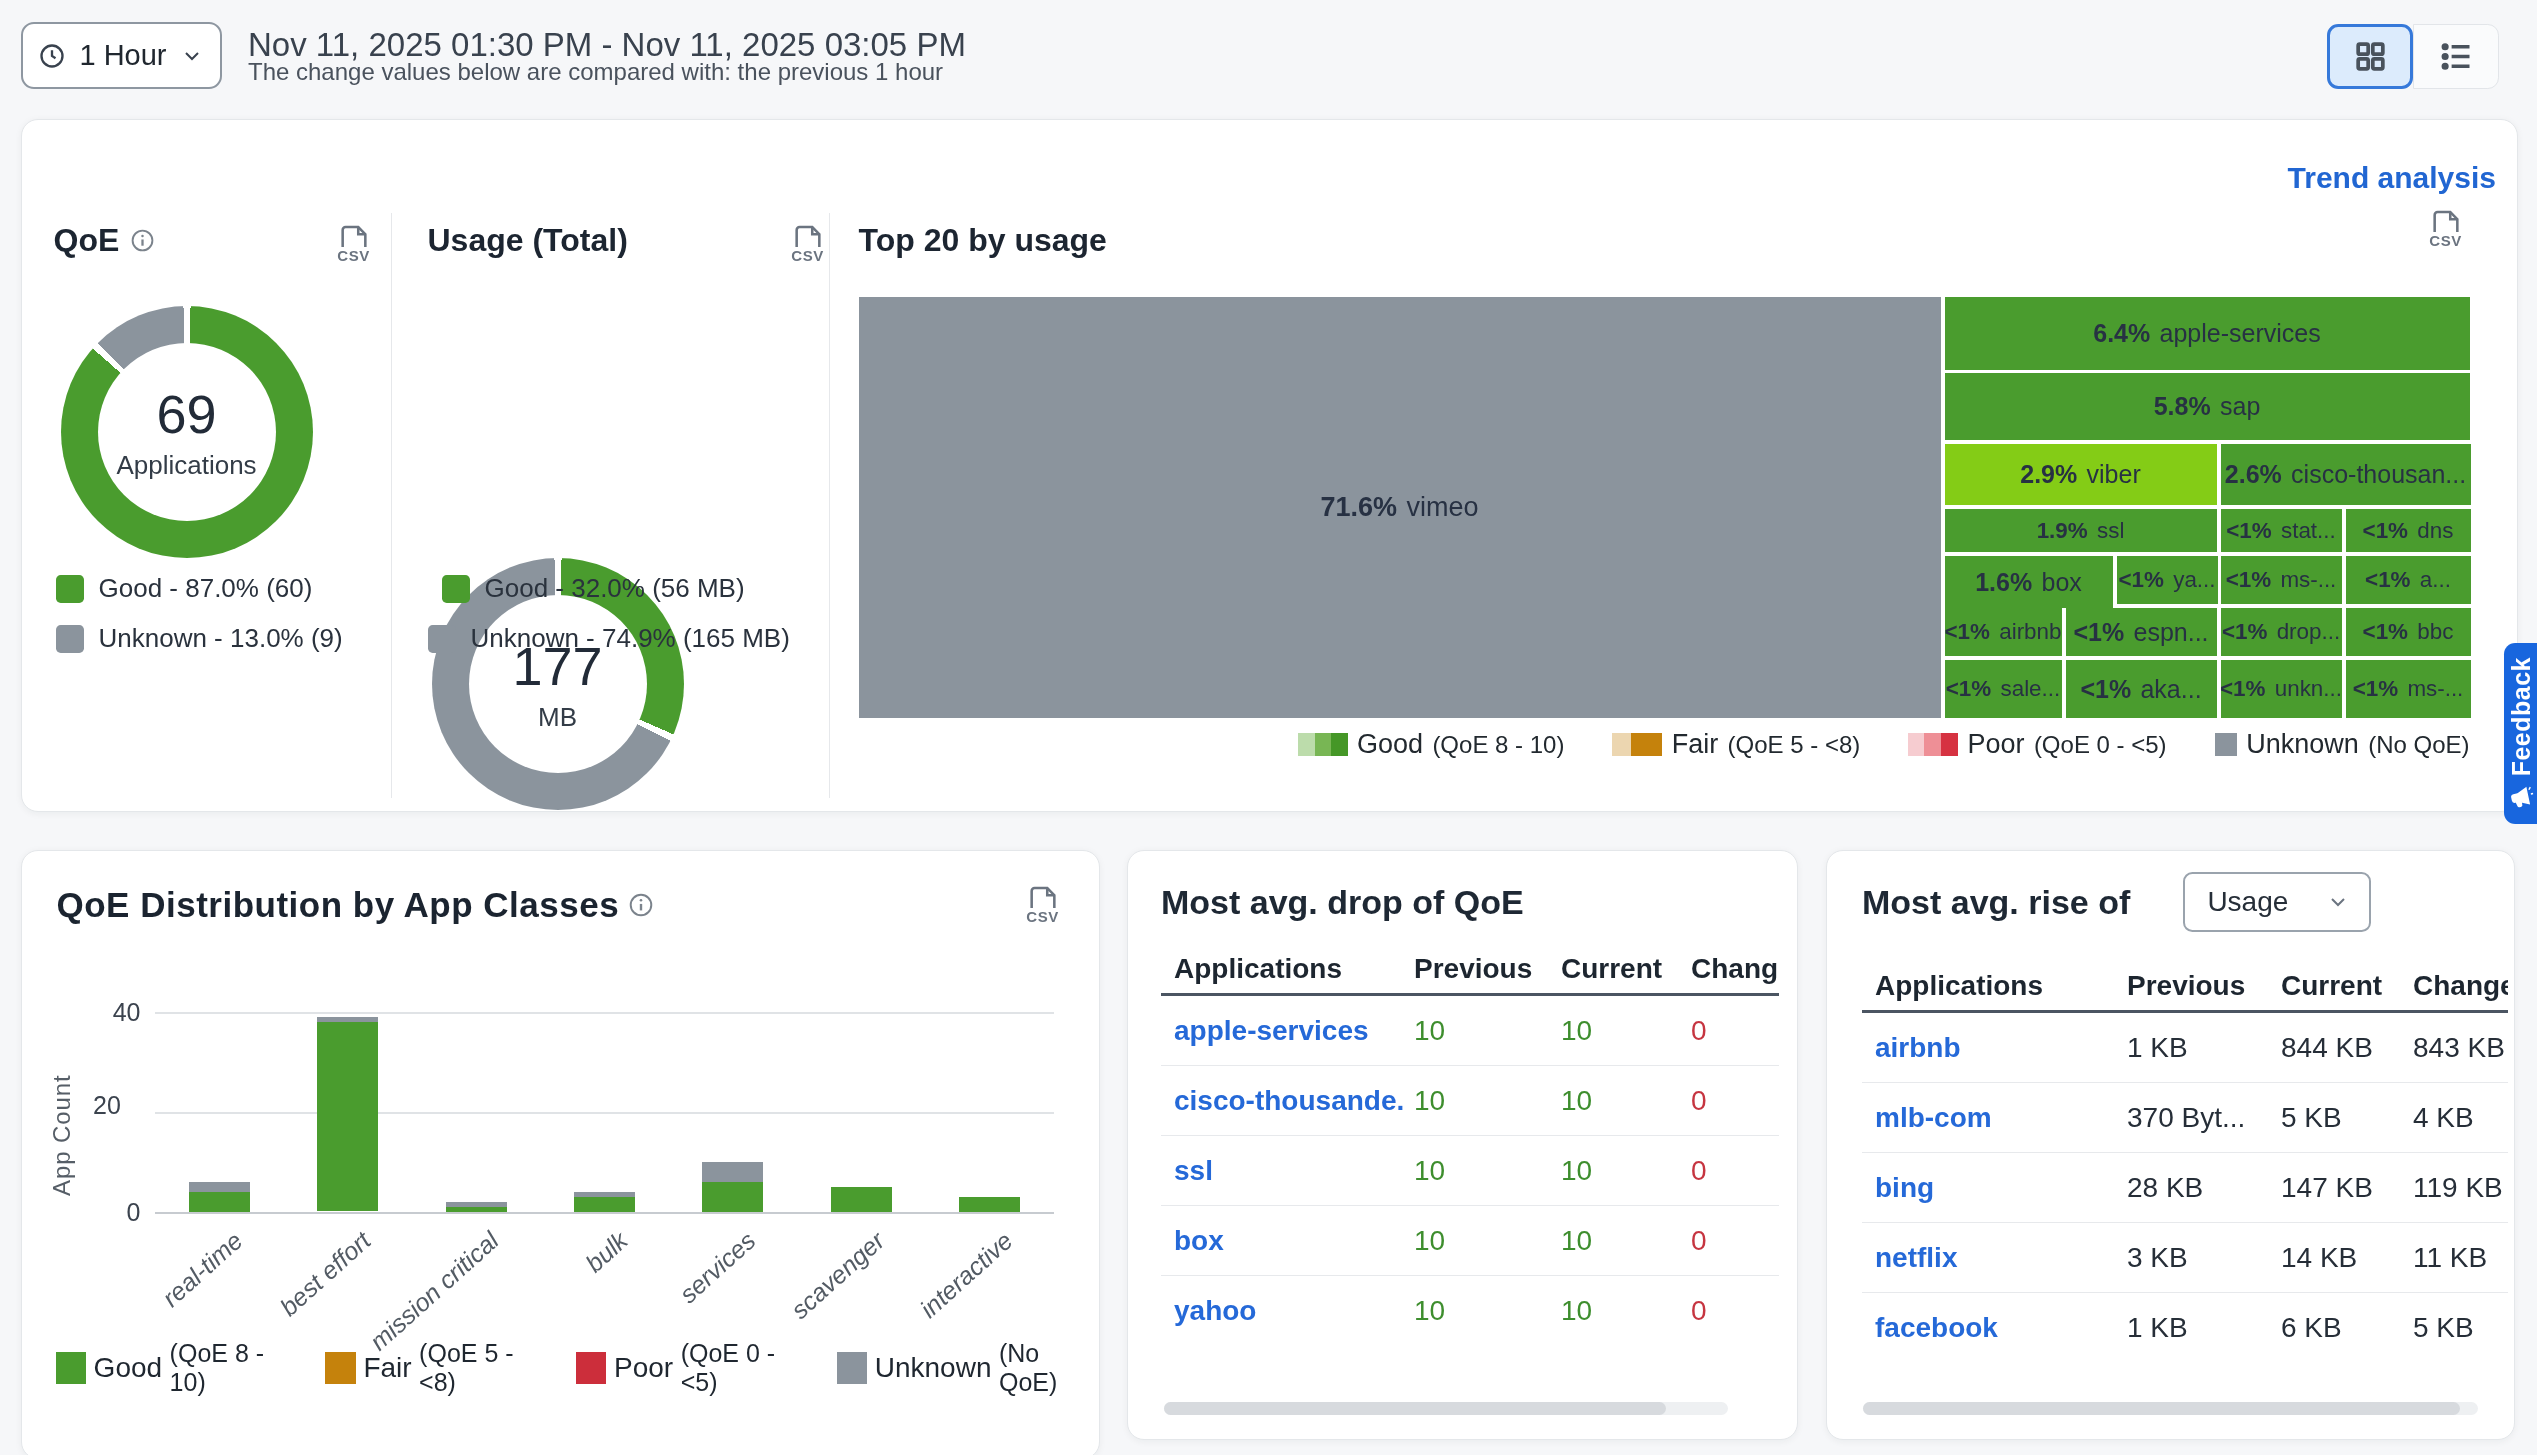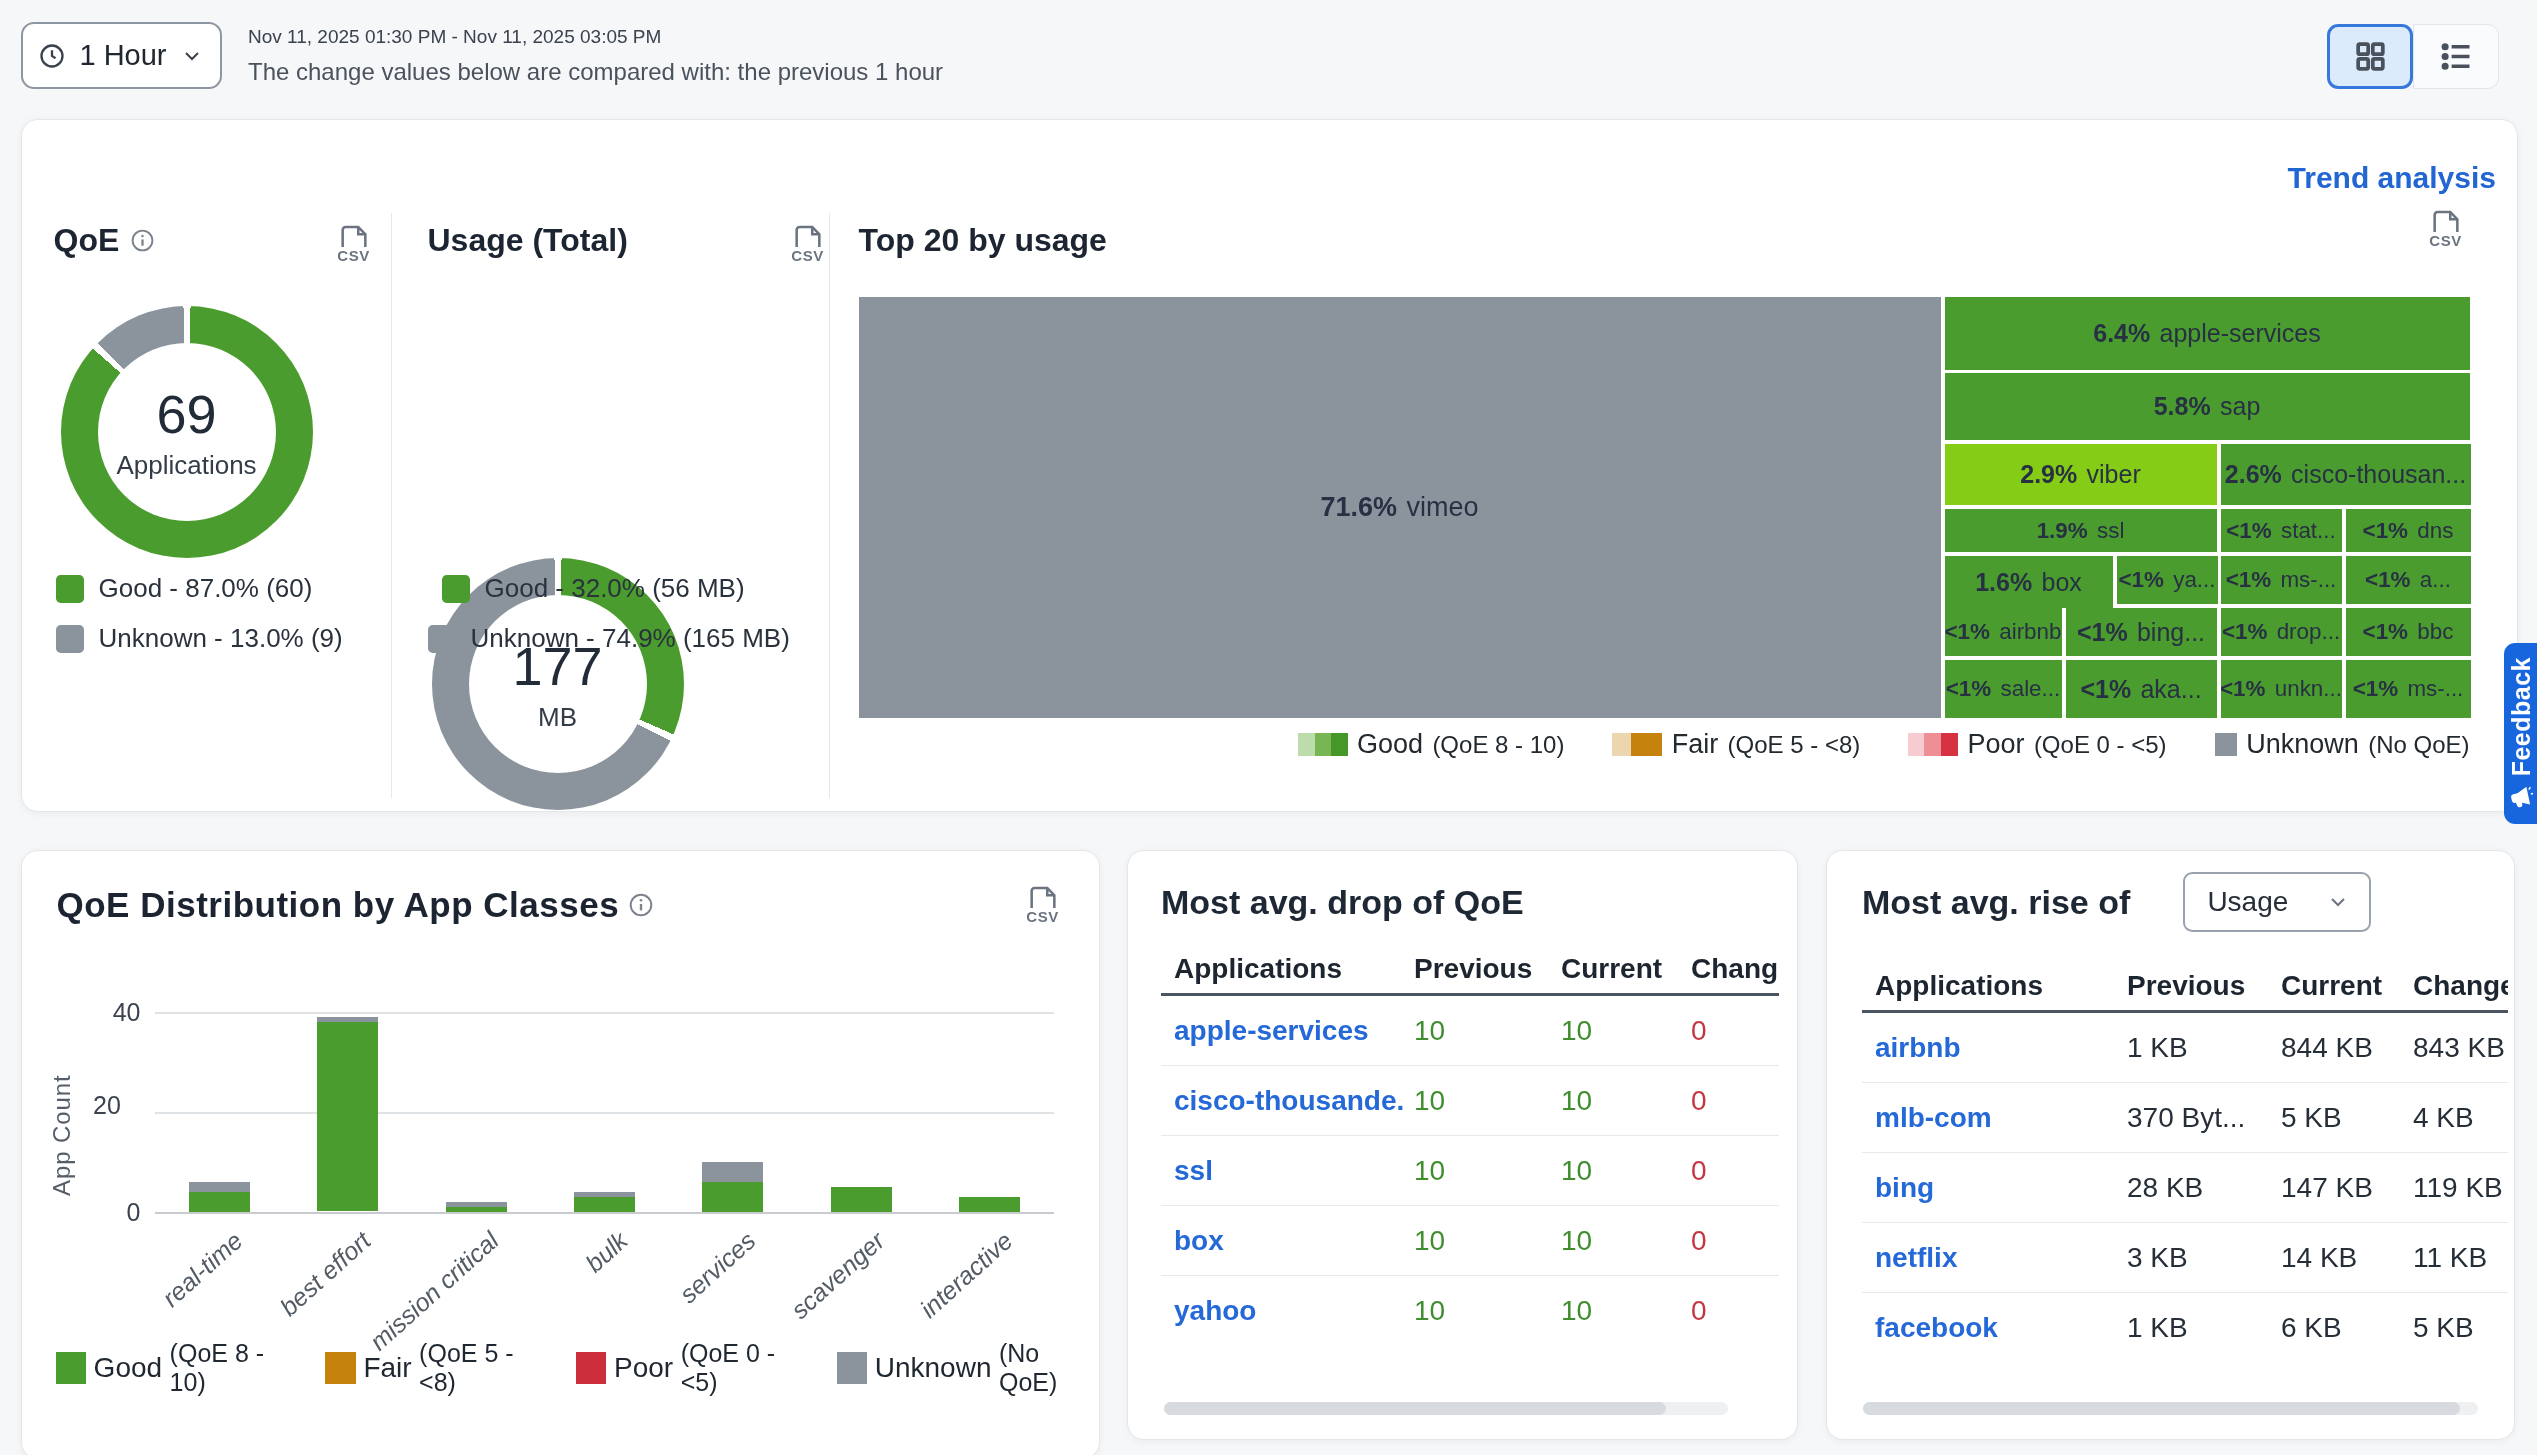--- a/index.html
+++ b/index.html
@@ -5,21 +5,21 @@
   * { box-sizing: border-box; margin: 0; padding: 0; }
   body { background:#f6f7f9; font-family:"Liberation Sans", sans-serif; color:#1d2530; }
   #root { position:relative; width:2538px; height:1455px; overflow:hidden; background:#f6f7f9; }
   .abs { position:absolute; }
   .card { position:absolute; background:#fff; border:1.9px solid #e4e7ea; border-radius:17px; box-shadow:0 1.9px 7.5px rgba(20,30,40,.05); }
 
   
   #time-btn { left:20.5px; top:22.4px; width:201px; height:67px; background:#fff; border:2.8px solid #8e97a1;
     border-radius:13px; display:flex; align-items:center; justify-content:center; gap:13px;
     font-size:29px; color:#20272f; cursor:pointer; }
-  #date-line1 { left:248px; top:26px; font-size:19px; color:#39424e; }
+  #date-line1 { left:248px; top:26px; font-size:33px; color:#39424e; }
   #date-line2 { left:248px; top:58px; font-size:24px; color:#4a525d; }
   #view-toggle { left:2327px; top:24px; display:flex; }
   .toggle-btn { width:86px; height:65px; display:flex; align-items:center; justify-content:center;
     background:#fafbfc; border:1.9px solid #e2e5e9; cursor:pointer; }
   .toggle-btn.right { border-radius:0 11.2px 11.2px 0; }
   .toggle-btn.active { background:#dcebfc; border:3.7px solid #3679da; border-radius:11.2px; z-index:2; }
 
   
   #main-card { left:20.5px; top:119px; width:2497px; height:693px; }
   #app-exp-title { left:32px; top:32px; font-size:37px; font-weight:700; color:#1b2430; }
@@ -238,21 +238,21 @@
         <div class="tm-cell" style="left: 1487px; top: 259px; width: 125px; height: 48px; background: rgb(74, 156, 46); font-size: 22.4px;">
           <b>&lt;1%</b>
           <span>a...</span>
         </div>
         <div class="tm-cell" style="left: 1086px; top: 311px; width: 117px; height: 48px; background: rgb(74, 156, 46); font-size: 22.4px;">
           <b>&lt;1%</b>
           <span>airbnb</span>
         </div>
         <div class="tm-cell" style="left: 1207px; top: 311px; width: 151px; height: 48px; background: rgb(74, 156, 46); font-size: 25px;">
           <b>&lt;1%</b>
-          <span>bing...</span>
+          <span>espn...</span>
         </div>
         <div class="tm-cell" style="left: 1362px; top: 311px; width: 121px; height: 48px; background: rgb(74, 156, 46); font-size: 22.4px;">
           <b>&lt;1%</b>
           <span>drop...</span>
         </div>
         <div class="tm-cell" style="left: 1487px; top: 311px; width: 125px; height: 48px; background: rgb(74, 156, 46); font-size: 22.4px;">
           <b>&lt;1%</b>
           <span>bbc</span>
         </div>
         <div class="tm-cell" style="left: 1086px; top: 363px; width: 117px; height: 58px; background: rgb(74, 156, 46); font-size: 22.4px;">

